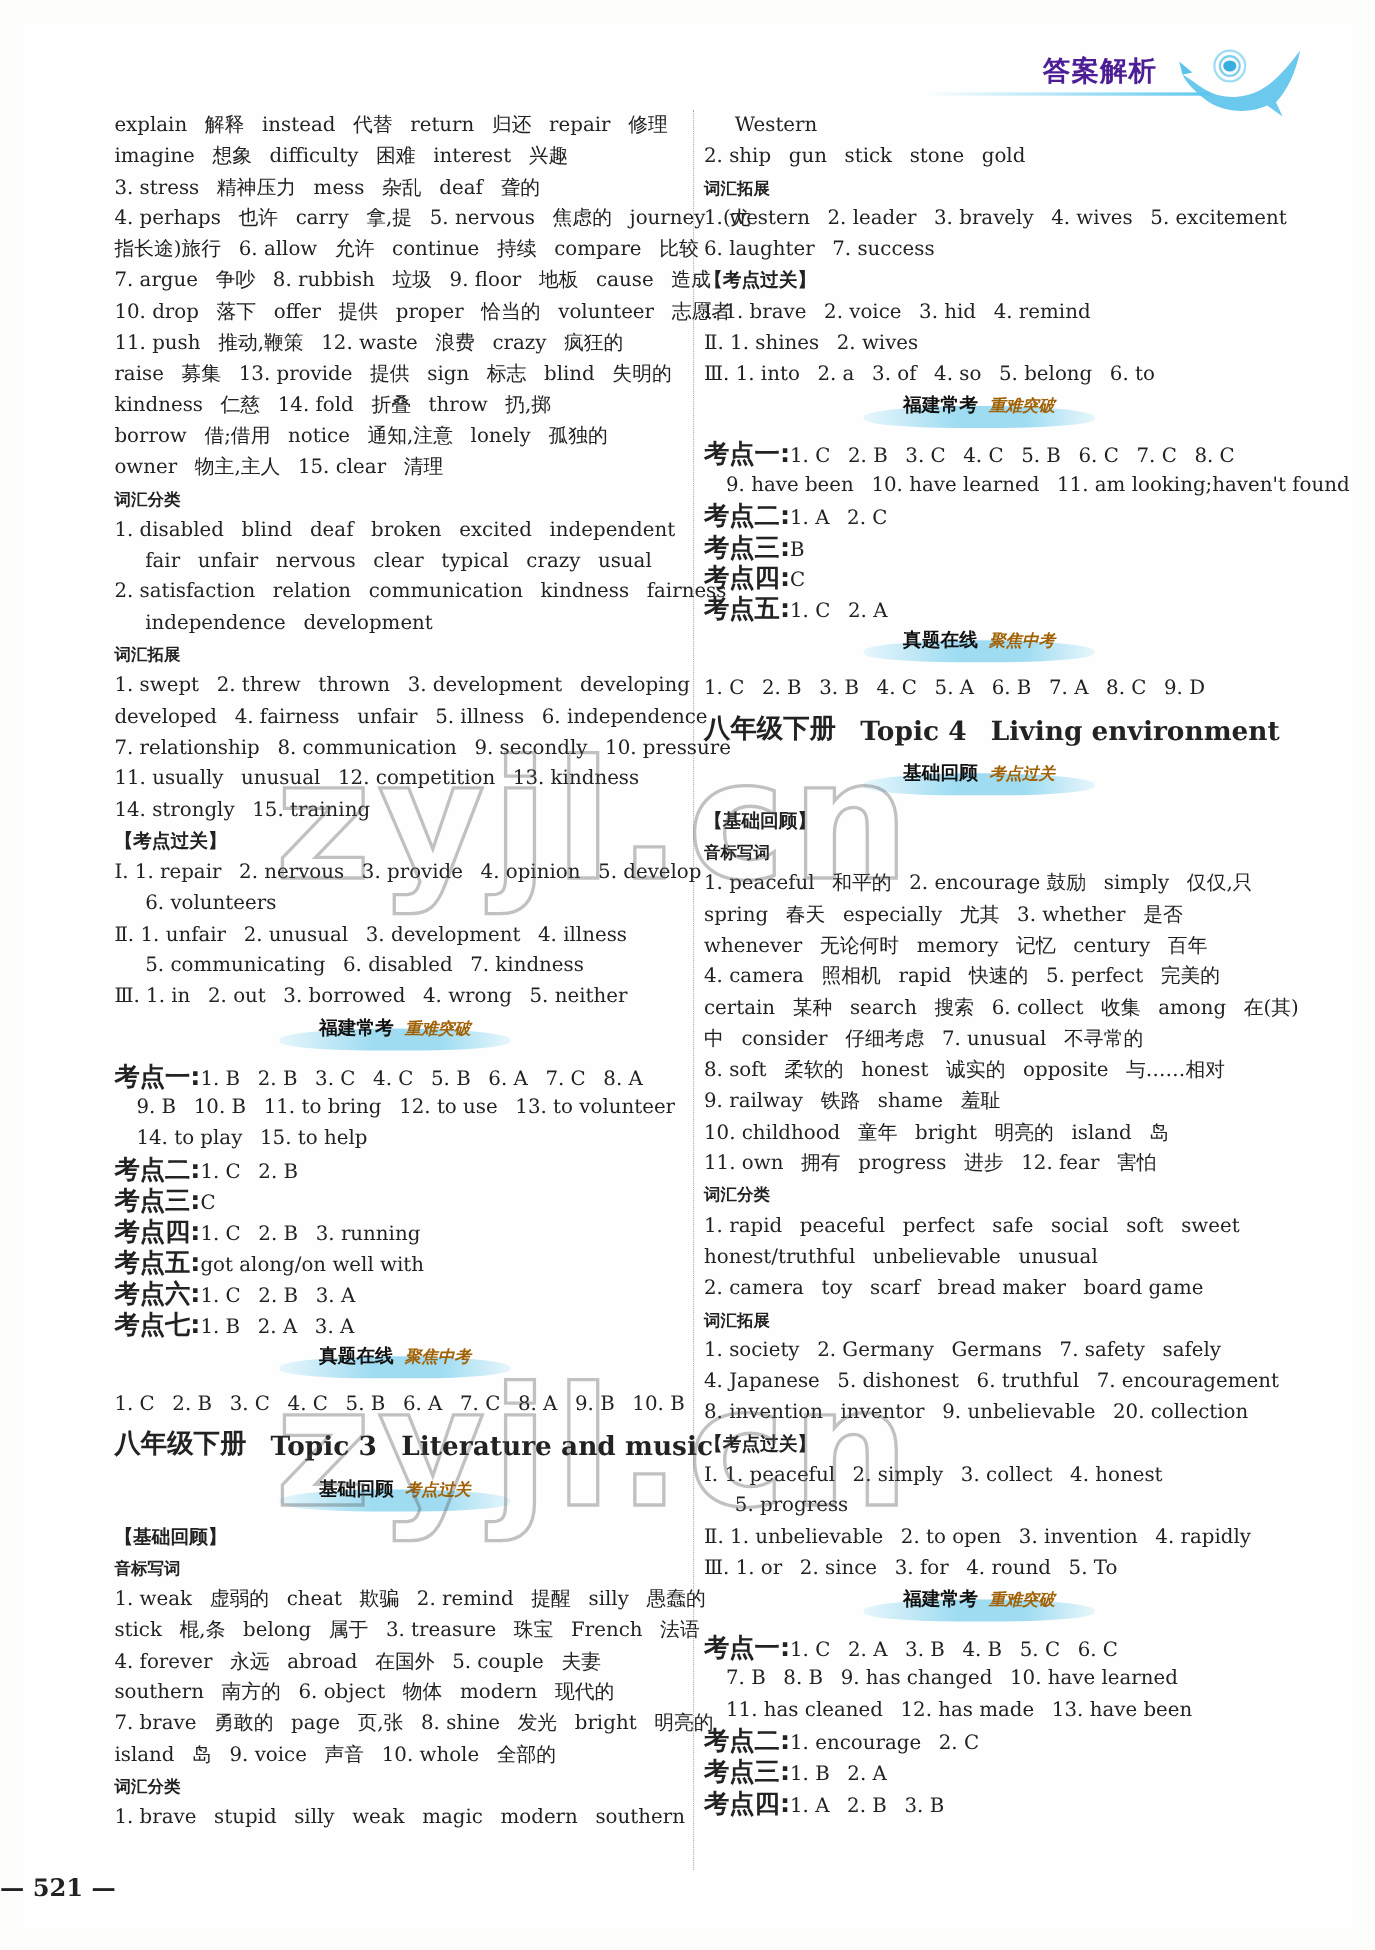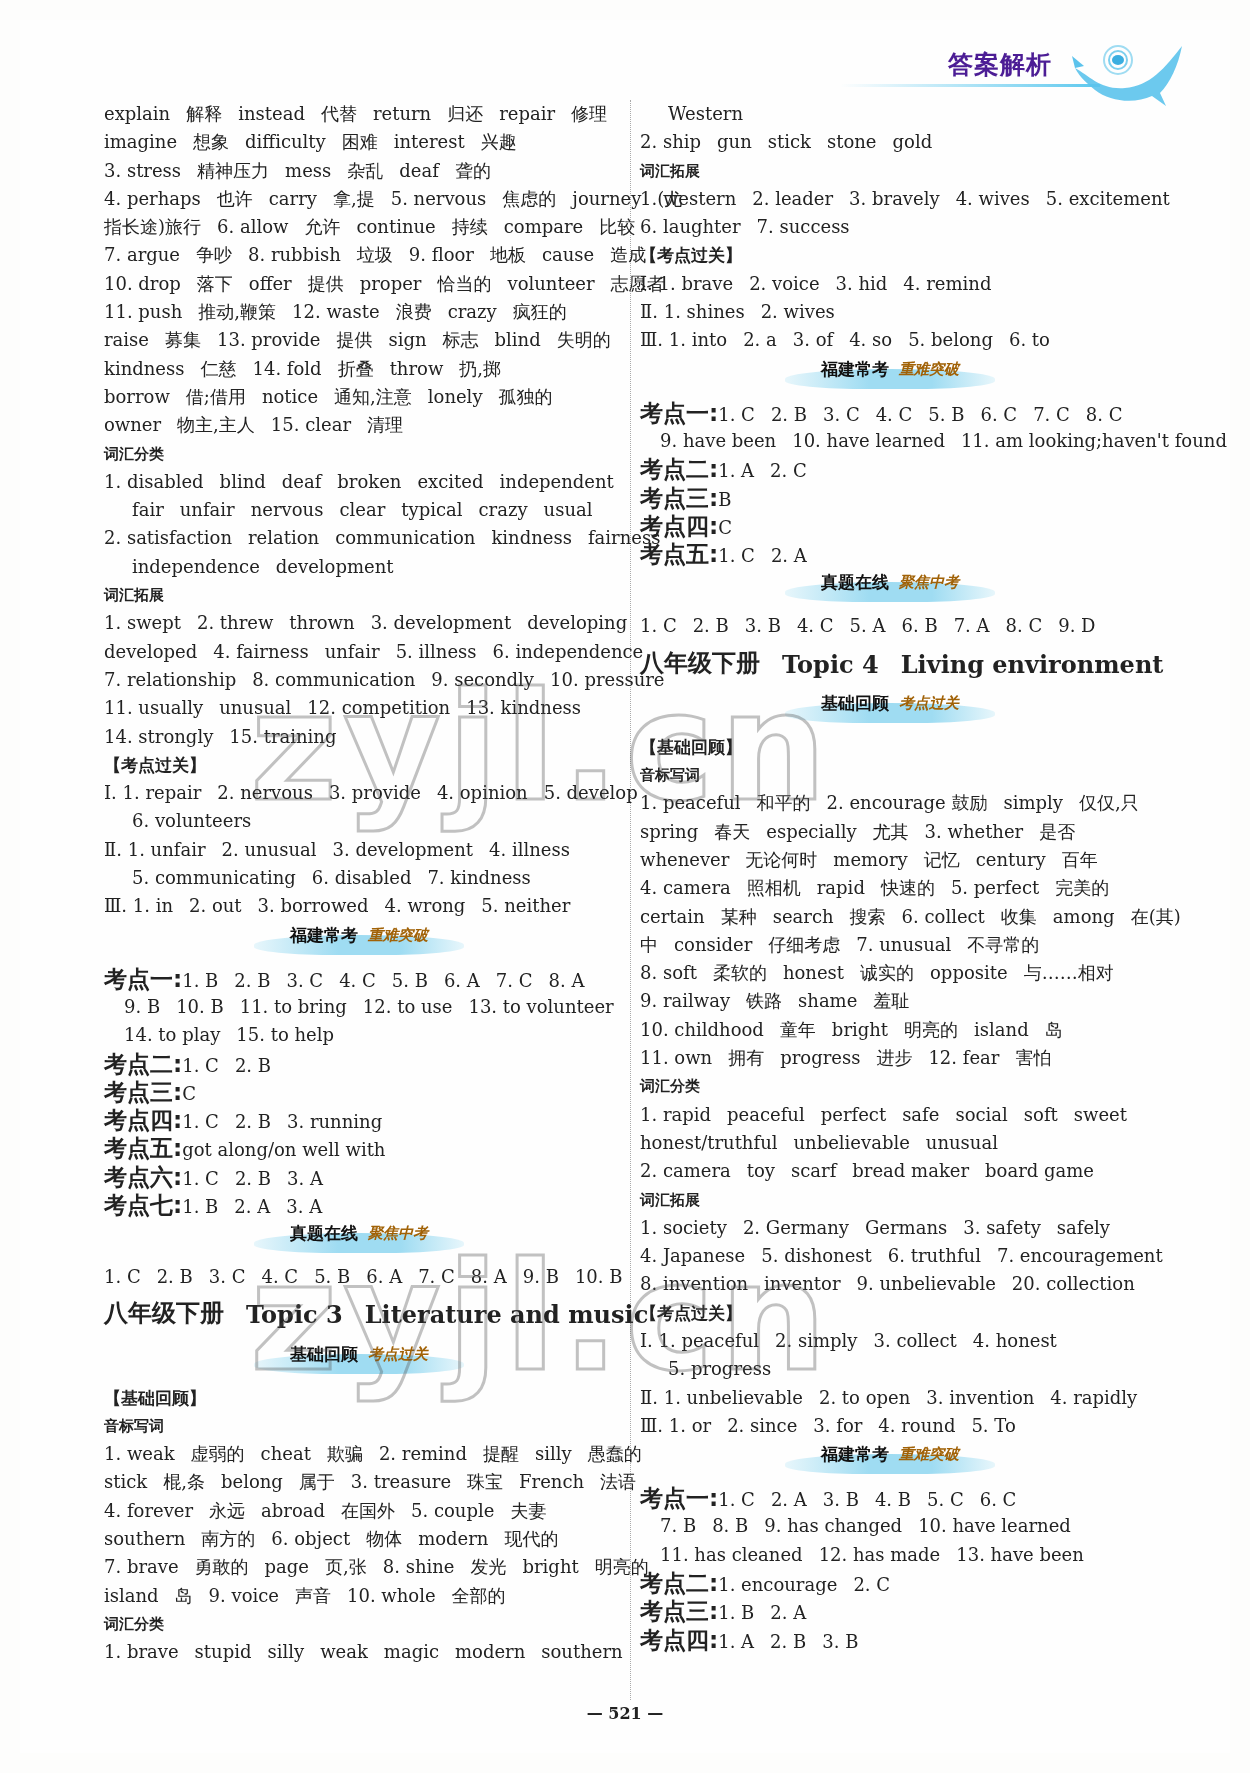--- a/index.html
+++ b/index.html
@@ -29,21 +29,21 @@
 
   .banner { position: relative; height: 44px; display: flex; justify-content: center; }
   .banner-bg { position: absolute; left: 50%; transform: translateX(-50%); top: 14px; width: 210px; height: 20px; border-radius: 50% 50% 40% 40%; background: linear-gradient(90deg, rgba(140,215,240,0.2), #9fdcf2 40%, #9fdcf2 70%, rgba(140,215,240,0.2)); }
   .banner-main { position: relative; font-family: "DejaVu Sans", sans-serif; font-weight: bold; font-size: 17px; color: #111; margin-right: 10px; }
   .banner-sub { position: relative; font-family: "DejaVu Sans", sans-serif; font-style: italic; font-weight: bold; font-size: 15px; color: #a16207; }
 
   .topic-title { height: 48px; display: flex; align-items: center; font-weight: bold; font-size: 24px; white-space: nowrap; }
   .topic-title .grade { font-family: Liberation Mono, monospace; margin-right: 22px; }
   .topic-title .topic-no { margin-right: 22px; }
 
-  .page-number { position: absolute; left: 0; width: 1250px; top: 1704px; text-align: center; font-size: 16px; font-weight: bold; font-family: "DejaVu Serif", serif; }
+  .page-number { position: absolute; left: 0; width: 1250px; top: 1704px; text-align: left; font-size: 22px; font-weight: bold; font-family: "DejaVu Serif", serif; }
 
   .watermark { position: absolute; font-family: "DejaVu Sans", sans-serif; font-size: 150px; font-weight: bold; color: transparent; -webkit-text-stroke: 3px rgba(80,80,80,0.35); letter-spacing: 6px; pointer-events: none; }
 </style>
 </head>
 <body>
 
 <div class="page-border"></div>
 
 <div class="header">
   <div class="header-line"></div>
@@ -177,21 +177,21 @@
     <div class="line"><span class="t">中</span><span class="t">consider</span><span class="t">仔细考虑</span><span class="t">7. unusual</span><span class="t">不寻常的</span></div>
     <div class="line"><span class="t">8. soft</span><span class="t">柔软的</span><span class="t">honest</span><span class="t">诚实的</span><span class="t">opposite</span><span class="t">与……相对</span></div>
     <div class="line"><span class="t">9. railway</span><span class="t">铁路</span><span class="t">shame</span><span class="t">羞耻</span></div>
     <div class="line"><span class="t">10. childhood</span><span class="t">童年</span><span class="t">bright</span><span class="t">明亮的</span><span class="t">island</span><span class="t">岛</span></div>
     <div class="line"><span class="t">11. own</span><span class="t">拥有</span><span class="t">progress</span><span class="t">进步</span><span class="t">12. fear</span><span class="t">害怕</span></div>
     <div class="sub-head">词汇分类</div>
     <div class="line"><span class="t">1. rapid</span><span class="t">peaceful</span><span class="t">perfect</span><span class="t">safe</span><span class="t">social</span><span class="t">soft</span><span class="t">sweet</span></div>
     <div class="line"><span class="t">honest/truthful</span><span class="t">unbelievable</span><span class="t">unusual</span></div>
     <div class="line"><span class="t">2. camera</span><span class="t">toy</span><span class="t">scarf</span><span class="t">bread maker</span><span class="t">board game</span></div>
     <div class="sub-head">词汇拓展</div>
-    <div class="line"><span class="t">1. society</span><span class="t">2. Germany</span><span class="t">Germans</span><span class="t">3. safety</span><span class="t">safely</span></div>
+    <div class="line"><span class="t">1. society</span><span class="t">2. Germany</span><span class="t">Germans</span><span class="t">7. safety</span><span class="t">safely</span></div>
     <div class="line"><span class="t">4. Japanese</span><span class="t">5. dishonest</span><span class="t">6. truthful</span><span class="t">7. encouragement</span></div>
     <div class="line"><span class="t">8. invention</span><span class="t">inventor</span><span class="t">9. unbelievable</span><span class="t">20. collection</span></div>
     <div class="bracket-head">【考点过关】</div>
     <div class="line"><span class="t">Ⅰ. 1. peaceful</span><span class="t">2. simply</span><span class="t">3. collect</span><span class="t">4. honest</span></div>
     <div class="line indent"><span class="t">5. progress</span></div>
     <div class="line"><span class="t">Ⅱ. 1. unbelievable</span><span class="t">2. to open</span><span class="t">3. invention</span><span class="t">4. rapidly</span></div>
     <div class="line"><span class="t">Ⅲ. 1. or</span><span class="t">2. since</span><span class="t">3. for</span><span class="t">4. round</span><span class="t">5. To</span></div>
     <div class="banner">
       <div class="banner-bg"></div>
       <span class="banner-main">福建常考</span>

